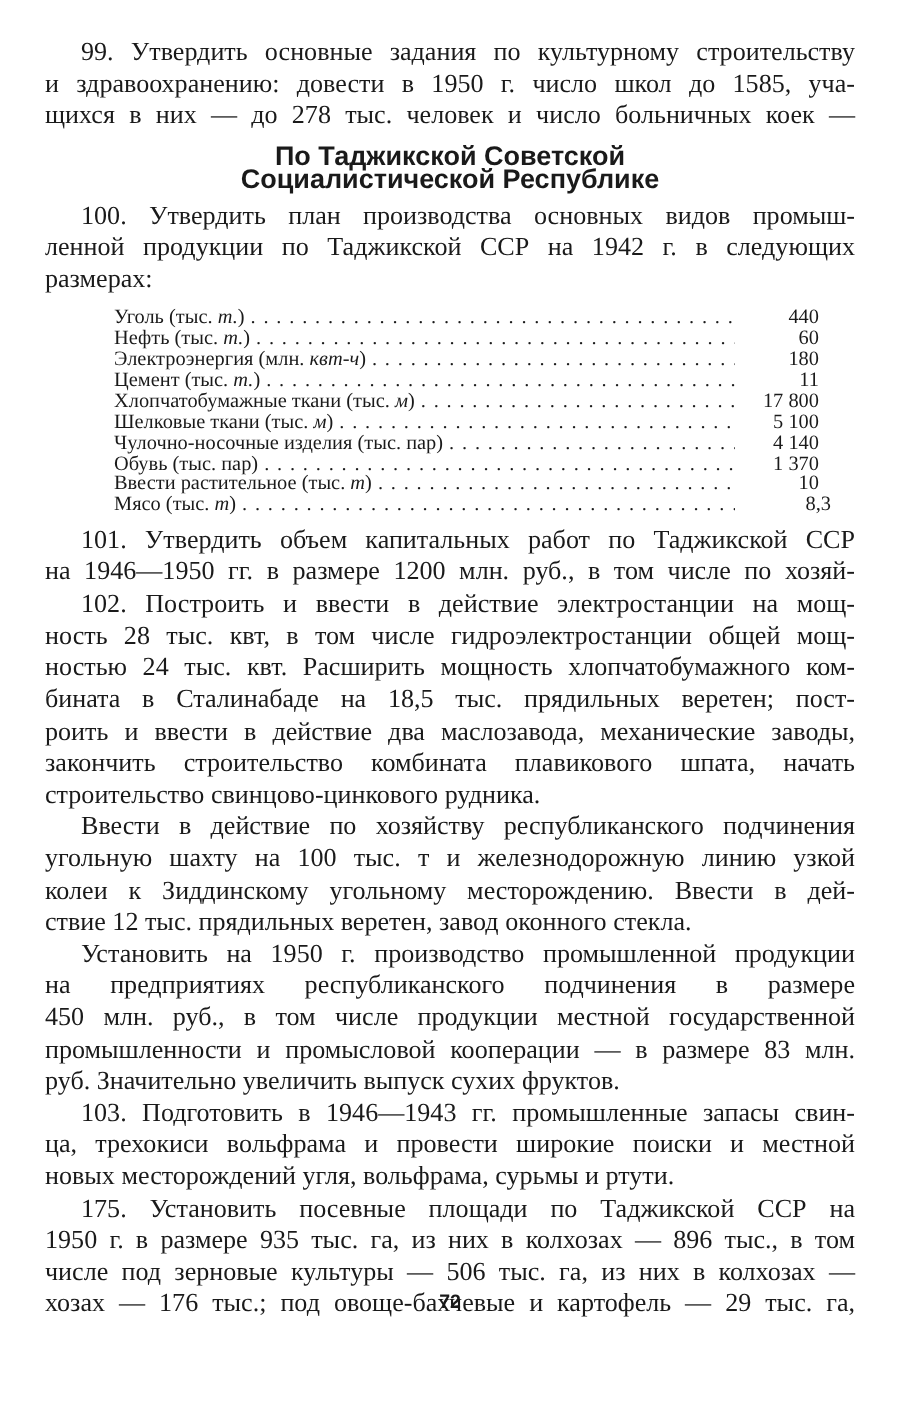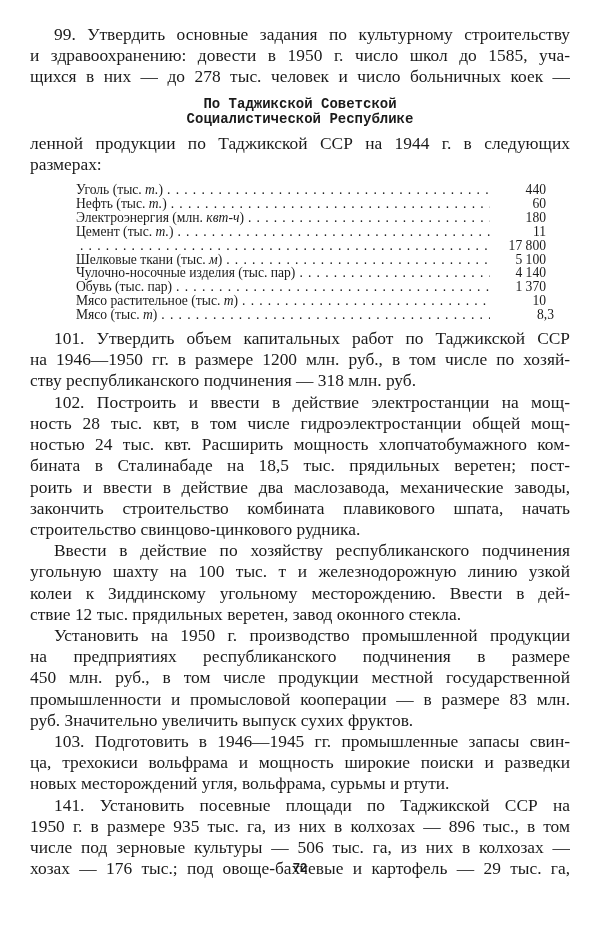--- a/index.html
+++ b/index.html
@@ -3,22 +3,22 @@
 <meta charset="utf-8">
 <style>
   html, body { margin: 0; padding: 0; background: #ffffff; }
   body { width: 600px; height: 941px; position: relative; overflow: hidden;
          font-family: "Liberation Serif", "DejaVu Serif", serif; color: #1a1a1a; }
   .page { position: absolute; left: 30px; top: 24px; width: 540px; }
   .para { font-size: 17.4px; line-height: 21.2px; text-align: justify; margin: 0; }
   .para .ln { display: block; text-align: justify; text-align-last: justify; white-space: nowrap; }
   .para .ln.last { text-align-last: left; }
   .indent { padding-left: 24px; }
-  .heading { text-align: center; font-family: Liberation Mono, monospace;
-             font-weight: bold; font-size: 14px; line-height: 15px; margin: 9px 0 6px 0; }
+  .heading { text-align: center; font-family: Liberation Sans, sans-serif;
+             font-weight: bold; font-size: 18px; line-height: 15px; margin: 9px 0 6px 0; }
   .heading span { display: block; }
   .table { margin: 8px 0 6px 46px; width: 470px; font-size: 13.6px; line-height: 13.9px; }
   .row { display: flex; align-items: baseline; }
   .row .name { white-space: nowrap; }
   .row .dots { flex: 1; overflow: hidden; white-space: nowrap; margin: 0 4px; letter-spacing: 5.2px; }
   .row .val { width: 52px; text-align: right; white-space: nowrap; }
   .row .val.frac { width: 60px; padding-right: 0; margin-right: -8px; text-align: right; }
   i { font-style: italic; }
   .pagenum { position: absolute; left: 0; width: 600px; top: 860px; text-align: center;
              font-family: "Liberation Sans", "DejaVu Sans", sans-serif; font-weight: bold; font-size: 13px; }
@@ -33,21 +33,22 @@
     <span class="ln">и здравоохранению: довести в 1950 г. число школ до 1585, уча-</span>
     <span class="ln">щихся в них — до 278 тыс. человек и число больничных коек —</span>
   </p>
 
   <div class="heading">
     <span>По Таджикской Советской</span>
     <span>Социалистической Республике</span>
   </div>
 
   <p class="para">
-    <span class="ln">ленной продукции по Таджикской ССР на 1944 г. в следующих</span>
+    <span class="ln indent">100. Утвердить план производства основных видов промыш-</span>
+    <span class="ln">ленной продукции по Таджикской ССР на 1942 г. в следующих</span>
     <span class="ln last">размерах:</span>
   </p>
 
   <div class="table">
     <div class="row">
       <span class="name"><span>Уголь (тыс. </span><i>т.</i><span>)</span></span>
       <span class="dots">.......................................................</span>
       <span class="val">440</span>
     </div>
     <div class="row">
@@ -59,54 +60,54 @@
       <span class="name"><span>Электроэнергия (млн. </span><i>квт-ч</i><span>)</span></span>
       <span class="dots">.......................................................</span>
       <span class="val">180</span>
     </div>
     <div class="row">
       <span class="name"><span>Цемент (тыс. </span><i>т.</i><span>)</span></span>
       <span class="dots">.......................................................</span>
       <span class="val">11</span>
     </div>
     <div class="row">
+      <span class="name"><span>Хлопчатобумажные ткани (тыс. </span><i>м</i><span>)</span></span>
       <span class="dots">.......................................................</span>
       <span class="val">17 800</span>
     </div>
     <div class="row">
       <span class="name"><span>Шелковые ткани (тыс. </span><i>м</i><span>)</span></span>
       <span class="dots">.......................................................</span>
       <span class="val">5 100</span>
     </div>
     <div class="row">
       <span class="name"><span>Чулочно-носочные изделия (тыс. пар)</span><i></i><span></span></span>
       <span class="dots">.......................................................</span>
       <span class="val">4 140</span>
     </div>
     <div class="row">
       <span class="name"><span>Обувь (тыс. пар)</span><i></i><span></span></span>
       <span class="dots">.......................................................</span>
       <span class="val">1 370</span>
     </div>
     <div class="row">
-      <span class="name"><span>Мясо растительное (тыс. </span><i>т</i><span>)</span></span>
+      <span class="name"><span>Ввести растительное (тыс. </span><i>т</i><span>)</span></span>
       <span class="dots">.......................................................</span>
       <span class="val">10</span>
     </div>
     <div class="row">
       <span class="name"><span>Мясо (тыс. </span><i>т</i><span>)</span></span>
       <span class="dots">.......................................................</span>
       <span class="val frac">8,3</span>
     </div>
   </div>
 
   <p class="para">
     <span class="ln indent">101. Утвердить объем капитальных работ по Таджикской ССР</span>
     <span class="ln">на 1946—1950 гг. в размере 1200 млн. руб., в том числе по хозяй-</span>
-    <span class="ln last">ству республиканского подчинения — 318 млн. руб.</span>
   </p>
 
   <p class="para">
     <span class="ln indent">102. Построить и ввести в действие электростанции на мощ-</span>
     <span class="ln">ность 28 тыс. квт, в том числе гидроэлектростанции общей мощ-</span>
     <span class="ln">ностью 24 тыс. квт. Расширить мощность хлопчатобумажного ком-</span>
     <span class="ln">бината в Сталинабаде на 18,5 тыс. прядильных веретен; пост-</span>
     <span class="ln">роить и ввести в действие два маслозавода, механические заводы,</span>
     <span class="ln">закончить строительство комбината плавикового шпата, начать</span>
     <span class="ln last">строительство свинцово-цинкового рудника.</span>
@@ -121,27 +122,27 @@
 
   <p class="para">
     <span class="ln indent">Установить на 1950 г. производство промышленной продукции</span>
     <span class="ln">на предприятиях республиканского подчинения в размере</span>
     <span class="ln">450 млн. руб., в том числе продукции местной государственной</span>
     <span class="ln">промышленности и промысловой кооперации — в размере 83 млн.</span>
     <span class="ln last">руб. Значительно увеличить выпуск сухих фруктов.</span>
   </p>
 
   <p class="para">
-    <span class="ln indent">103. Подготовить в 1946—1945 гг. промышленные запасы свин-</span>
-    <span class="ln">ца, трехокиси вольфрама и мощность широкие поиски и разведки</span>
+    <span class="ln indent">103. Подготовить в 1946—1943 гг. промышленные запасы свин-</span>
+    <span class="ln">ца, трехокиси вольфрама и провести широкие поиски и местной</span>
     <span class="ln last">новых месторождений угля, вольфрама, сурьмы и ртути.</span>
   </p>
 
   <p class="para">
-    <span class="ln indent">141. Установить посевные площади по Таджикской ССР на</span>
+    <span class="ln indent">175. Установить посевные площади по Таджикской ССР на</span>
     <span class="ln">1950 г. в размере 935 тыс. га, из них в колхозах — 896 тыс., в том</span>
     <span class="ln">числе под зерновые культуры — 506 тыс. га, из них в колхозах —</span>
     <span class="ln">хозах — 176 тыс.; под овоще-бахчевые и картофель — 29 тыс. га,</span>
 
   </p>
 </div>
 
 <div class="pagenum">72</div>
 
 </body></html>

